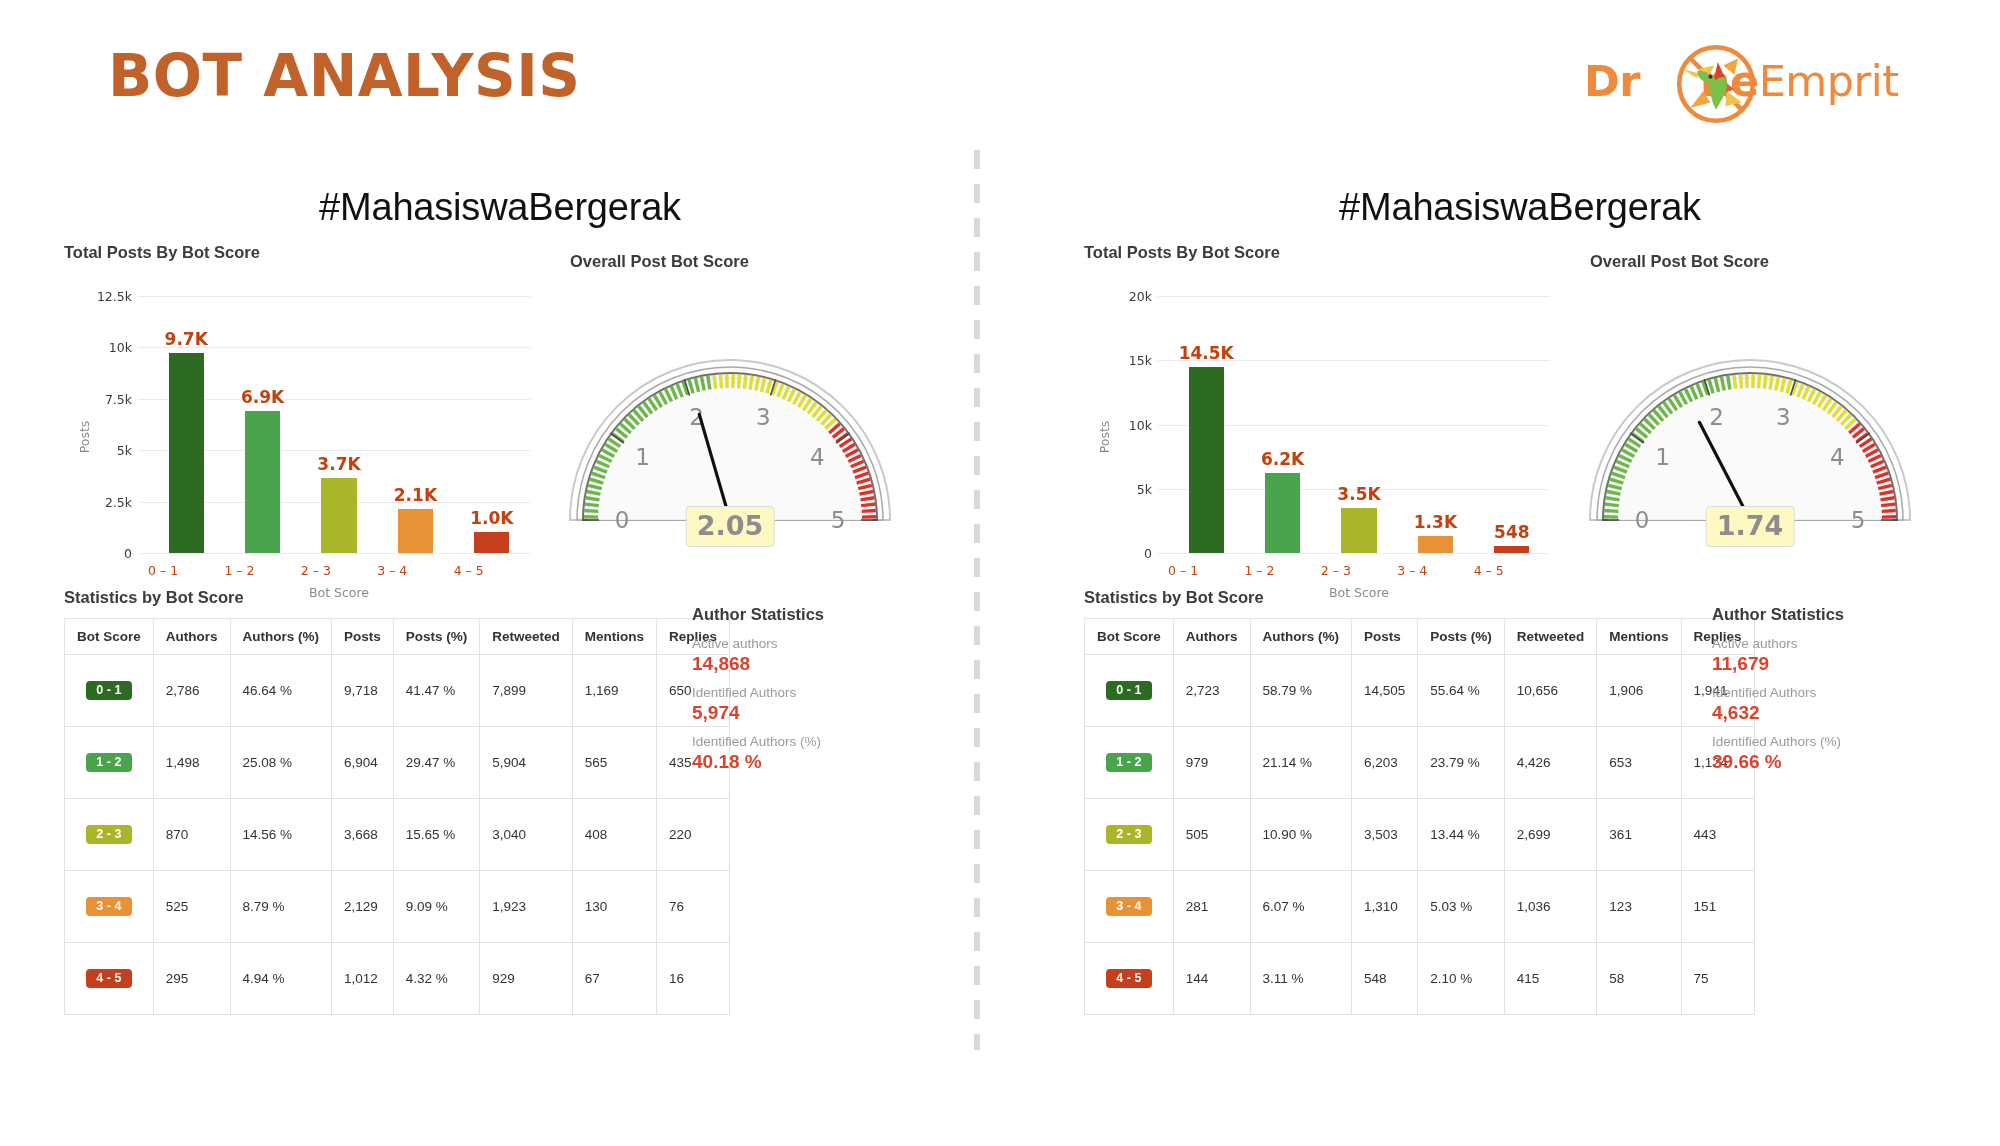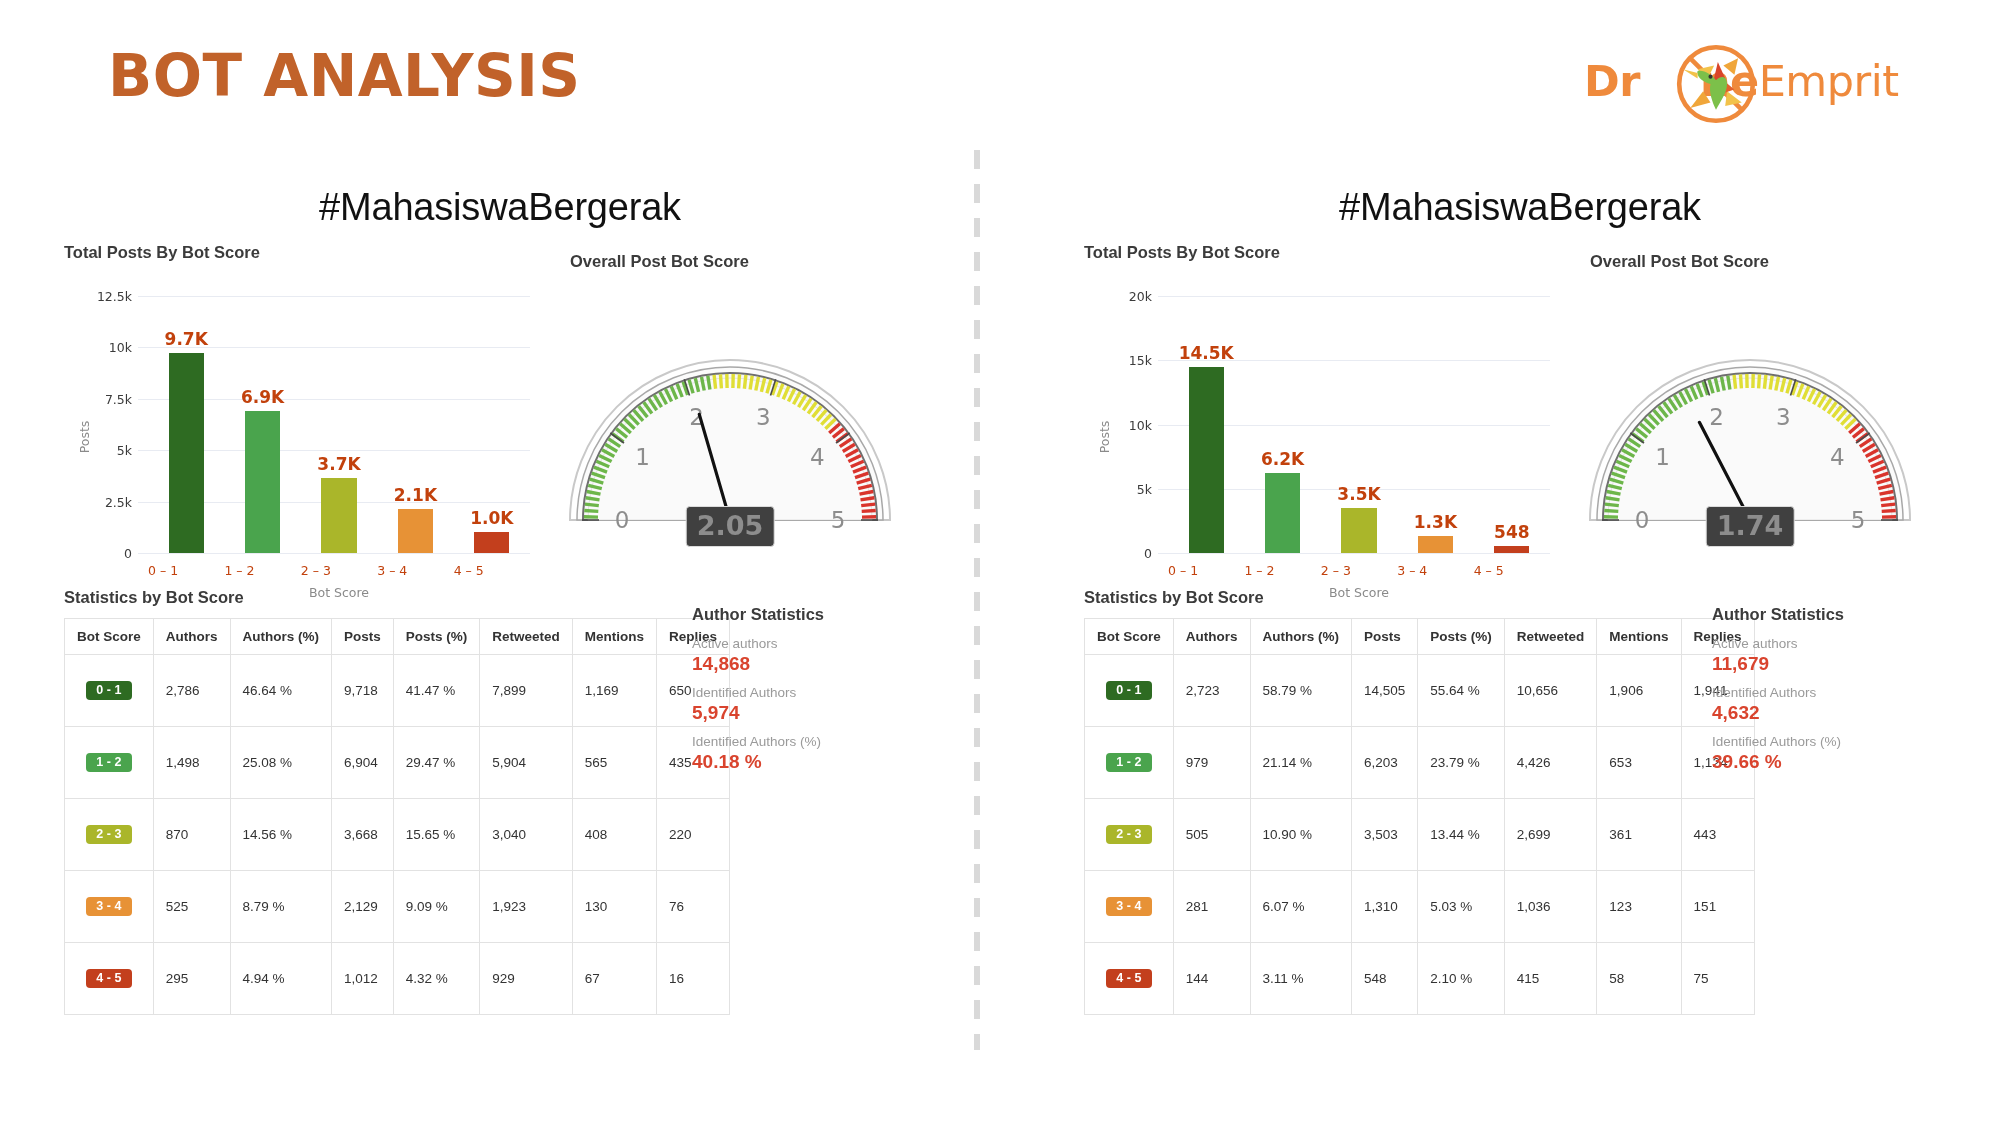--- a/index.html
+++ b/index.html
@@ -82,21 +82,21 @@
   }
 
   
   .gauge-title { left: 540px; top: 102px; }
   .gauge { position: absolute; left: 530px; top: 160px; width: 340px; height: 300px; }
   .gauge svg { width: 340px; height: 300px; display:block; }
   .gauge-value {
     position: absolute; left: 50%; top: 196px; transform: translateX(-50%);
     min-width: 76px; text-align:right;
     padding: 3px 10px 5px;
-    border: 1px solid #dcdcdc; border-radius: 4px; background: #404040;
+    border: 1px solid #dcdcdc; border-radius: 4px; background: #fef9c3;
     font-size: 27px; font-weight: bold; color: #8d8d8d;
     font-family: "DejaVu Sans", sans-serif;
   }
 
   
   .table-title { left: 34px; top: 438px; }
   .stat-table {
     position: absolute; left: 34px; top: 468px;
     border-collapse: collapse; background: #fff;
     border: 1px solid #e2e2e2; font-family: "Liberation Sans", sans-serif;

